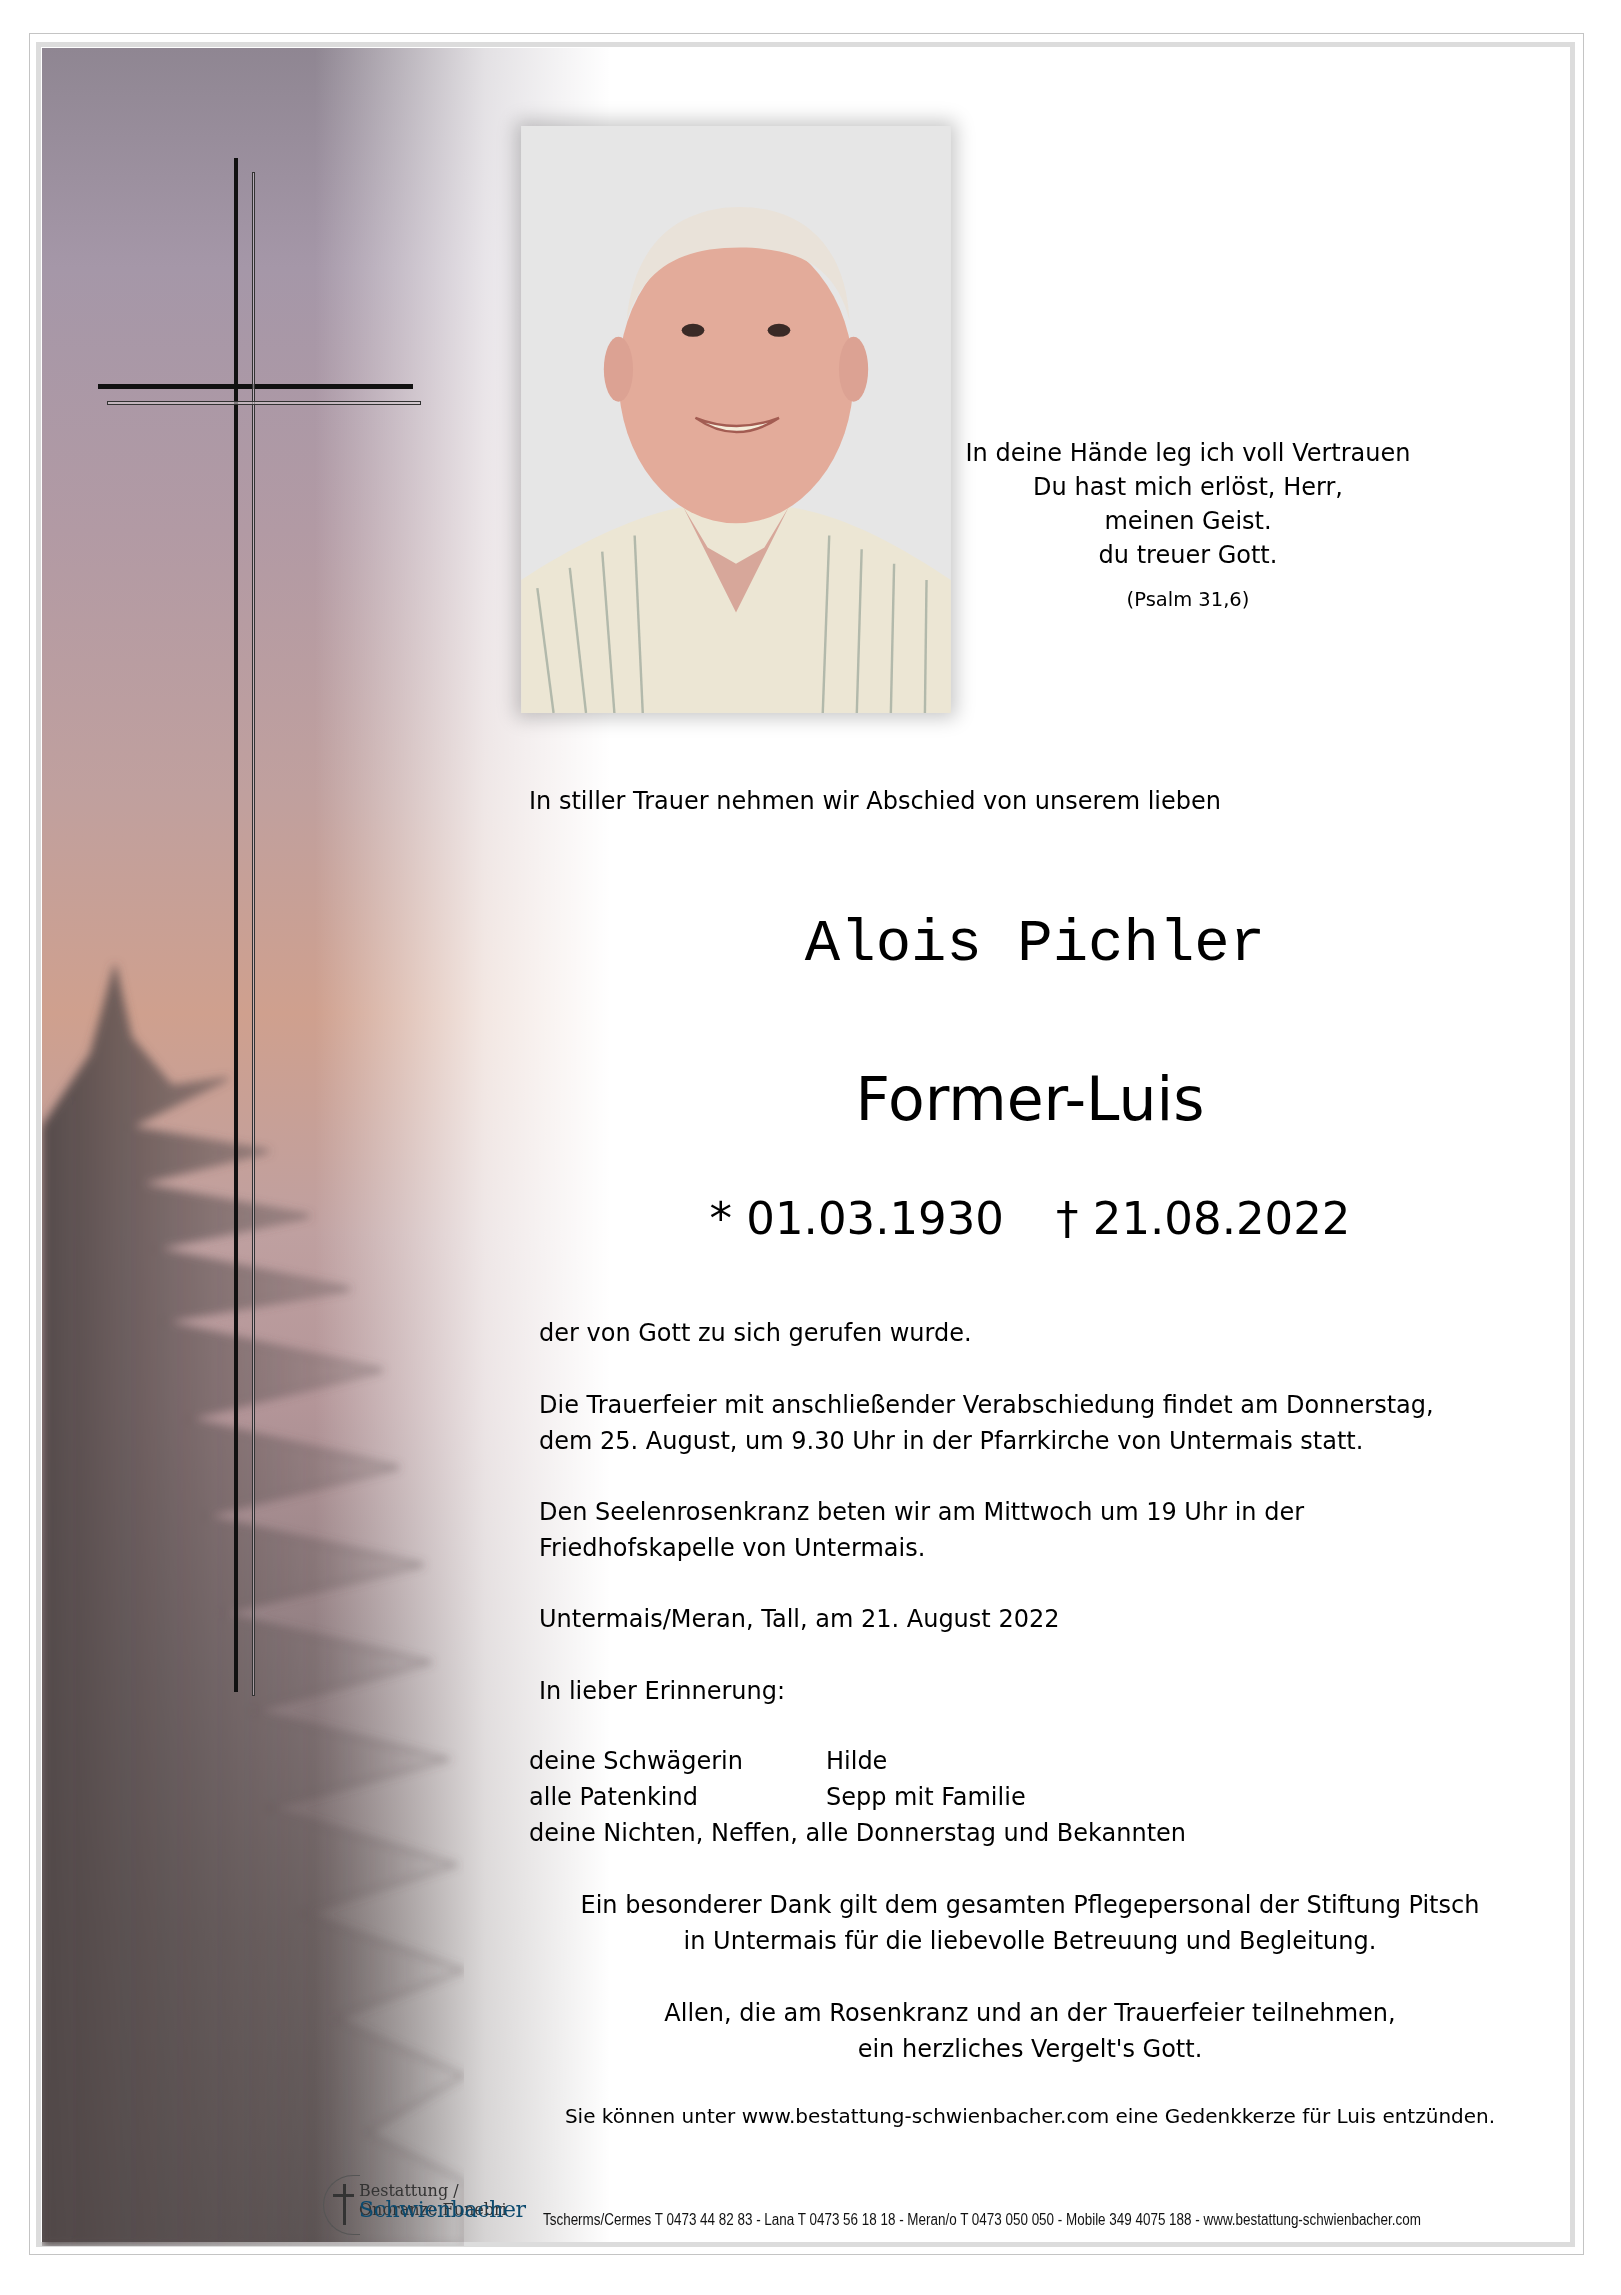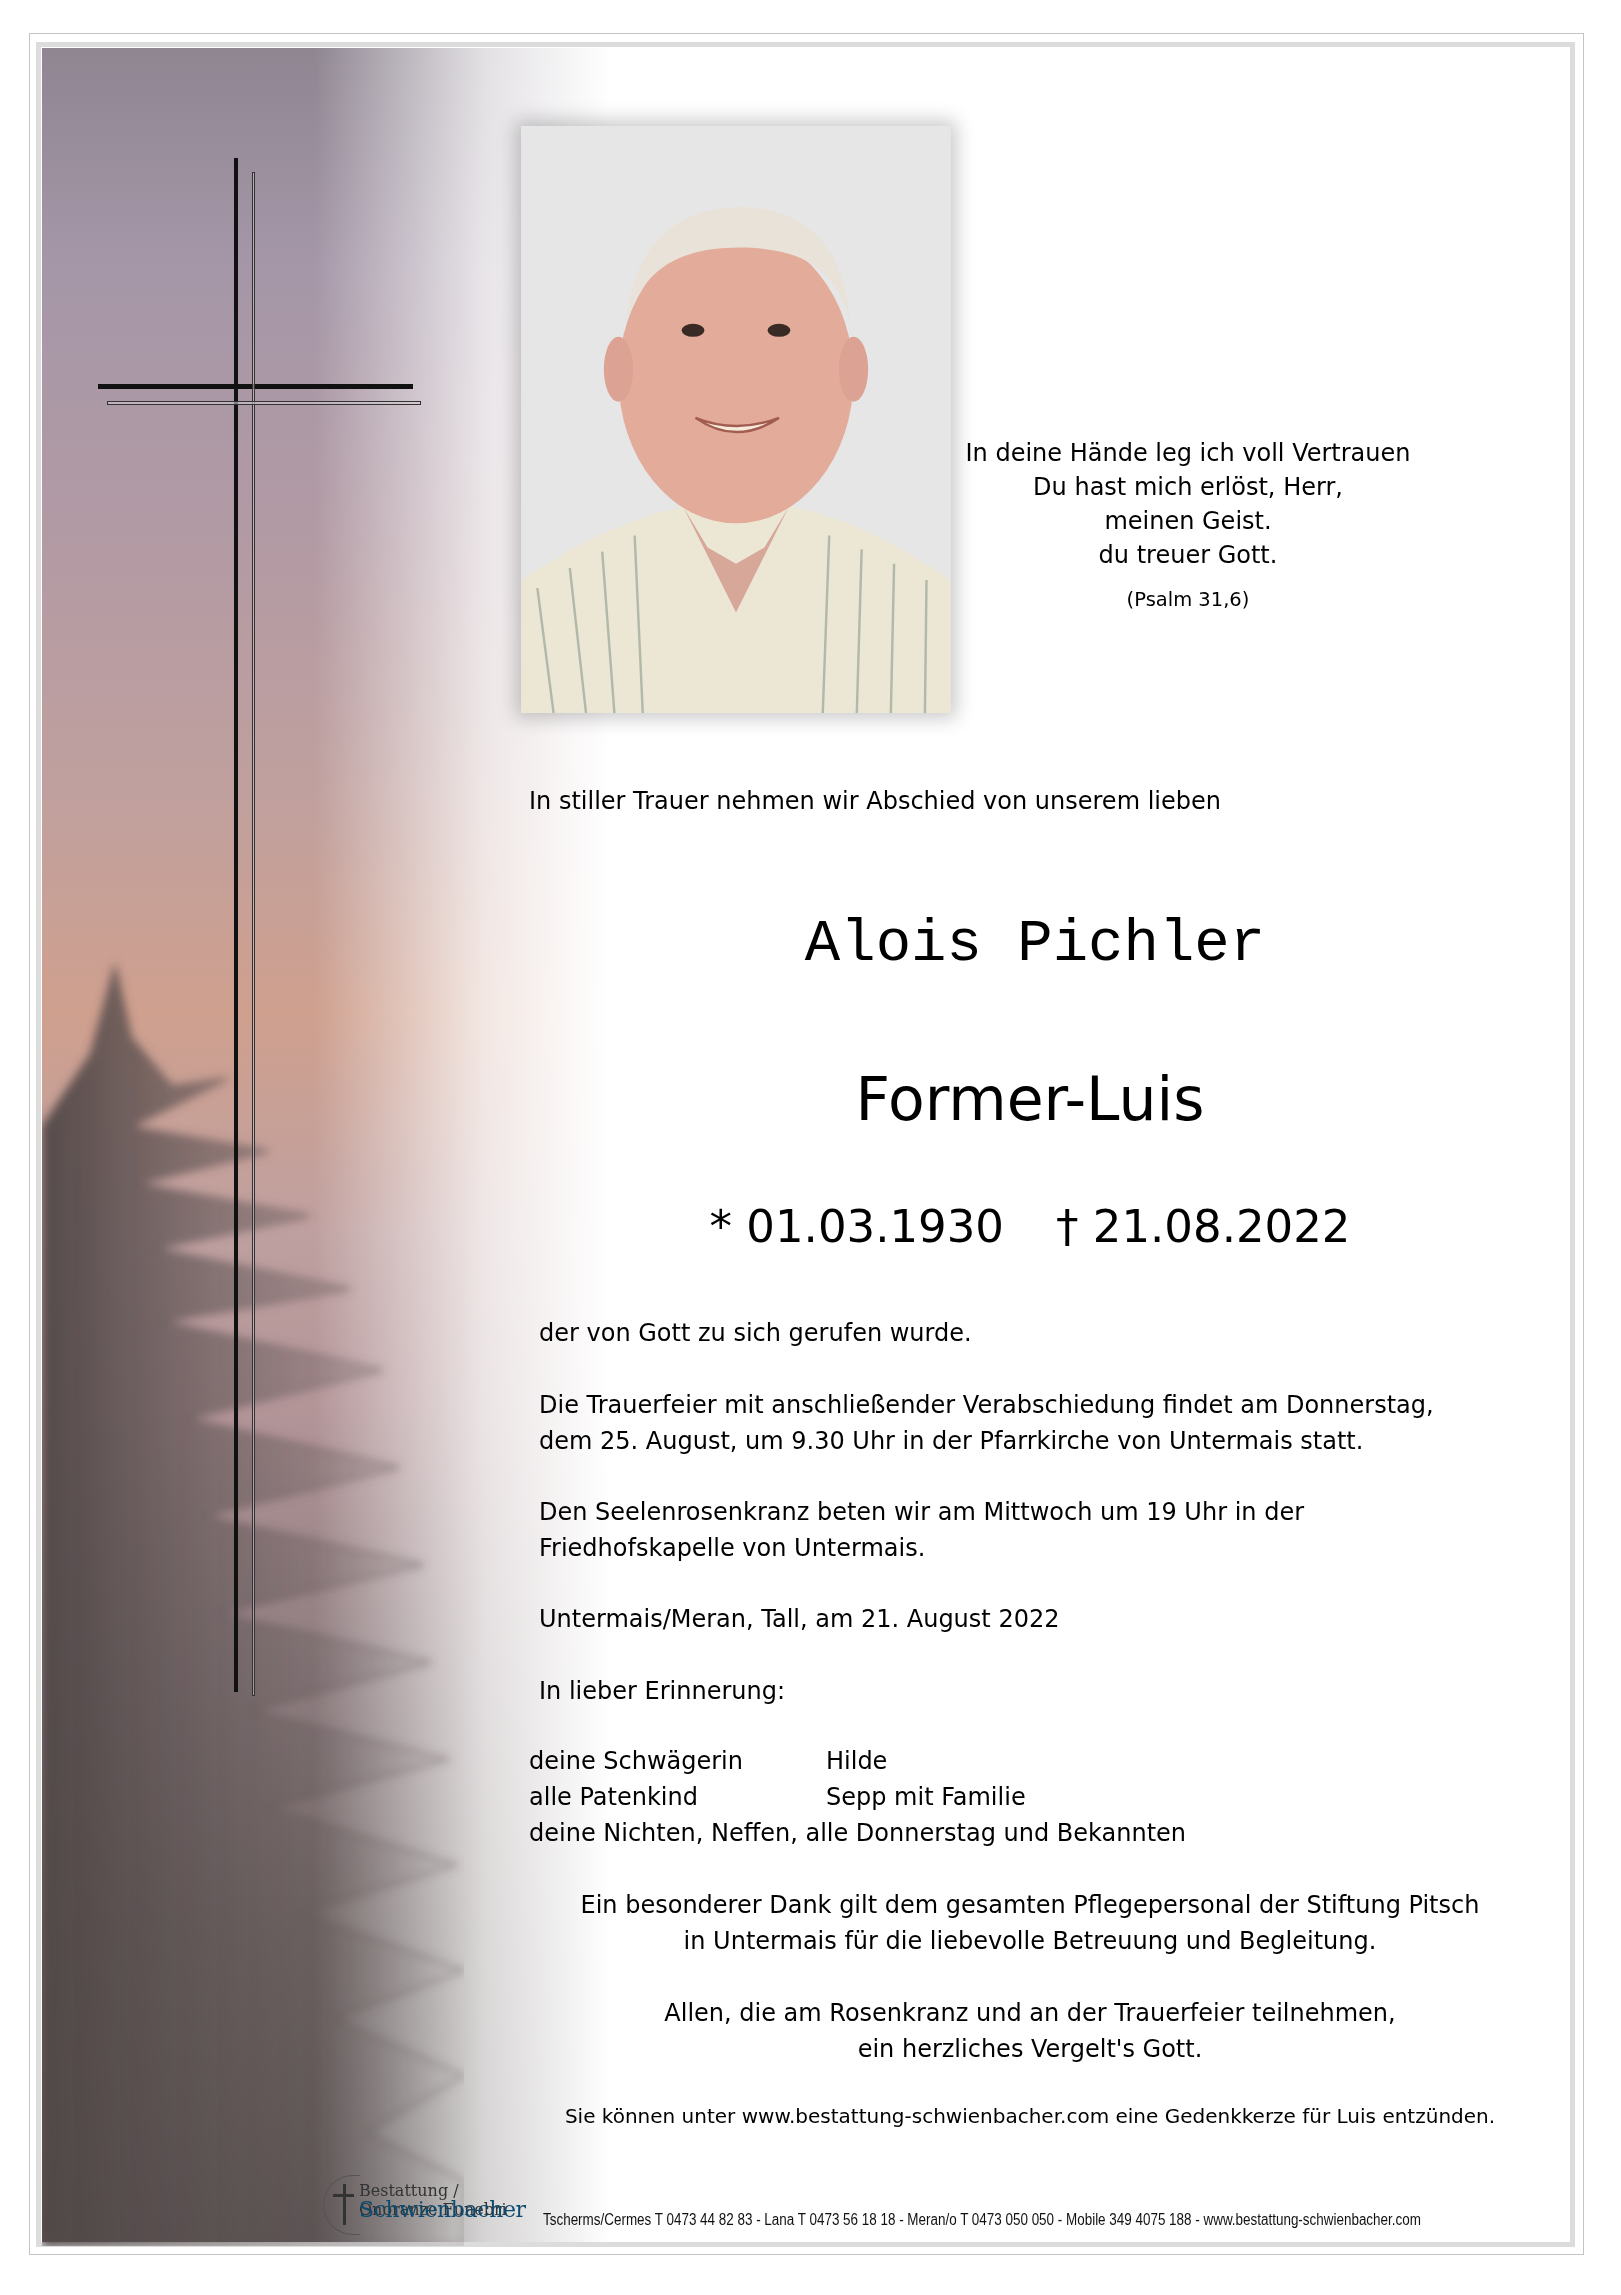--- a/index.html
+++ b/index.html
@@ -35,21 +35,21 @@
   }
   .photo svg { display: block; }
 
   .t { position: absolute; font-family: "DejaVu Sans", sans-serif; white-space: nowrap; }
   .verse { left: 949px; top: 436px; width: 478px; text-align: center; font-size: 24px; line-height: 34px; }
   .psalm { left: 949px; top: 588px; width: 478px; text-align: center; font-size: 19.5px; }
 
   .intro { left: 529px; top: 787px; font-size: 24px; }
   .name { left: 524px; top: 892px; width: 1022px; text-align: center; font-size: 59px; line-height: 105px; font-weight: normal; font-family: Liberation Mono, monospace; }
   .nick { left: 519px; top: 1064px; width: 1022px; text-align: center; font-size: 60px; }
-  .dates { left: 519px; top: 1192px; width: 1022px; text-align: center; font-size: 45px; margin-top: 8px; }
+  .dates { left: 519px; top: 1192px; width: 1022px; text-align: center; font-size: 45px; }
   .dates span { display: inline-block; margin: 0 26px; }
 
   .para { left: 529px; font-size: 24px; line-height: 36px; margin-left: 10px; }
   .fam-row { left: 529px; font-size: 24px; line-height: 36px; }
   .fam-row .rel { display: inline-block; width: 297px; }
   .center-para { left: 519px; width: 1022px; text-align: center; font-size: 24px; line-height: 36px; }
   .candle { left: 519px; width: 1022px; text-align: center; font-size: 20px; }
 
   .logo { position: absolute; left: 323px; top: 2173px; width: 211px; height: 65px; }
   .logo-circle { position: absolute; left: 0; top: 1.6px; width: 36px; height: 58px; border: 1.6px solid #555; border-right: none; border-radius: 32px 0 0 32px; }

